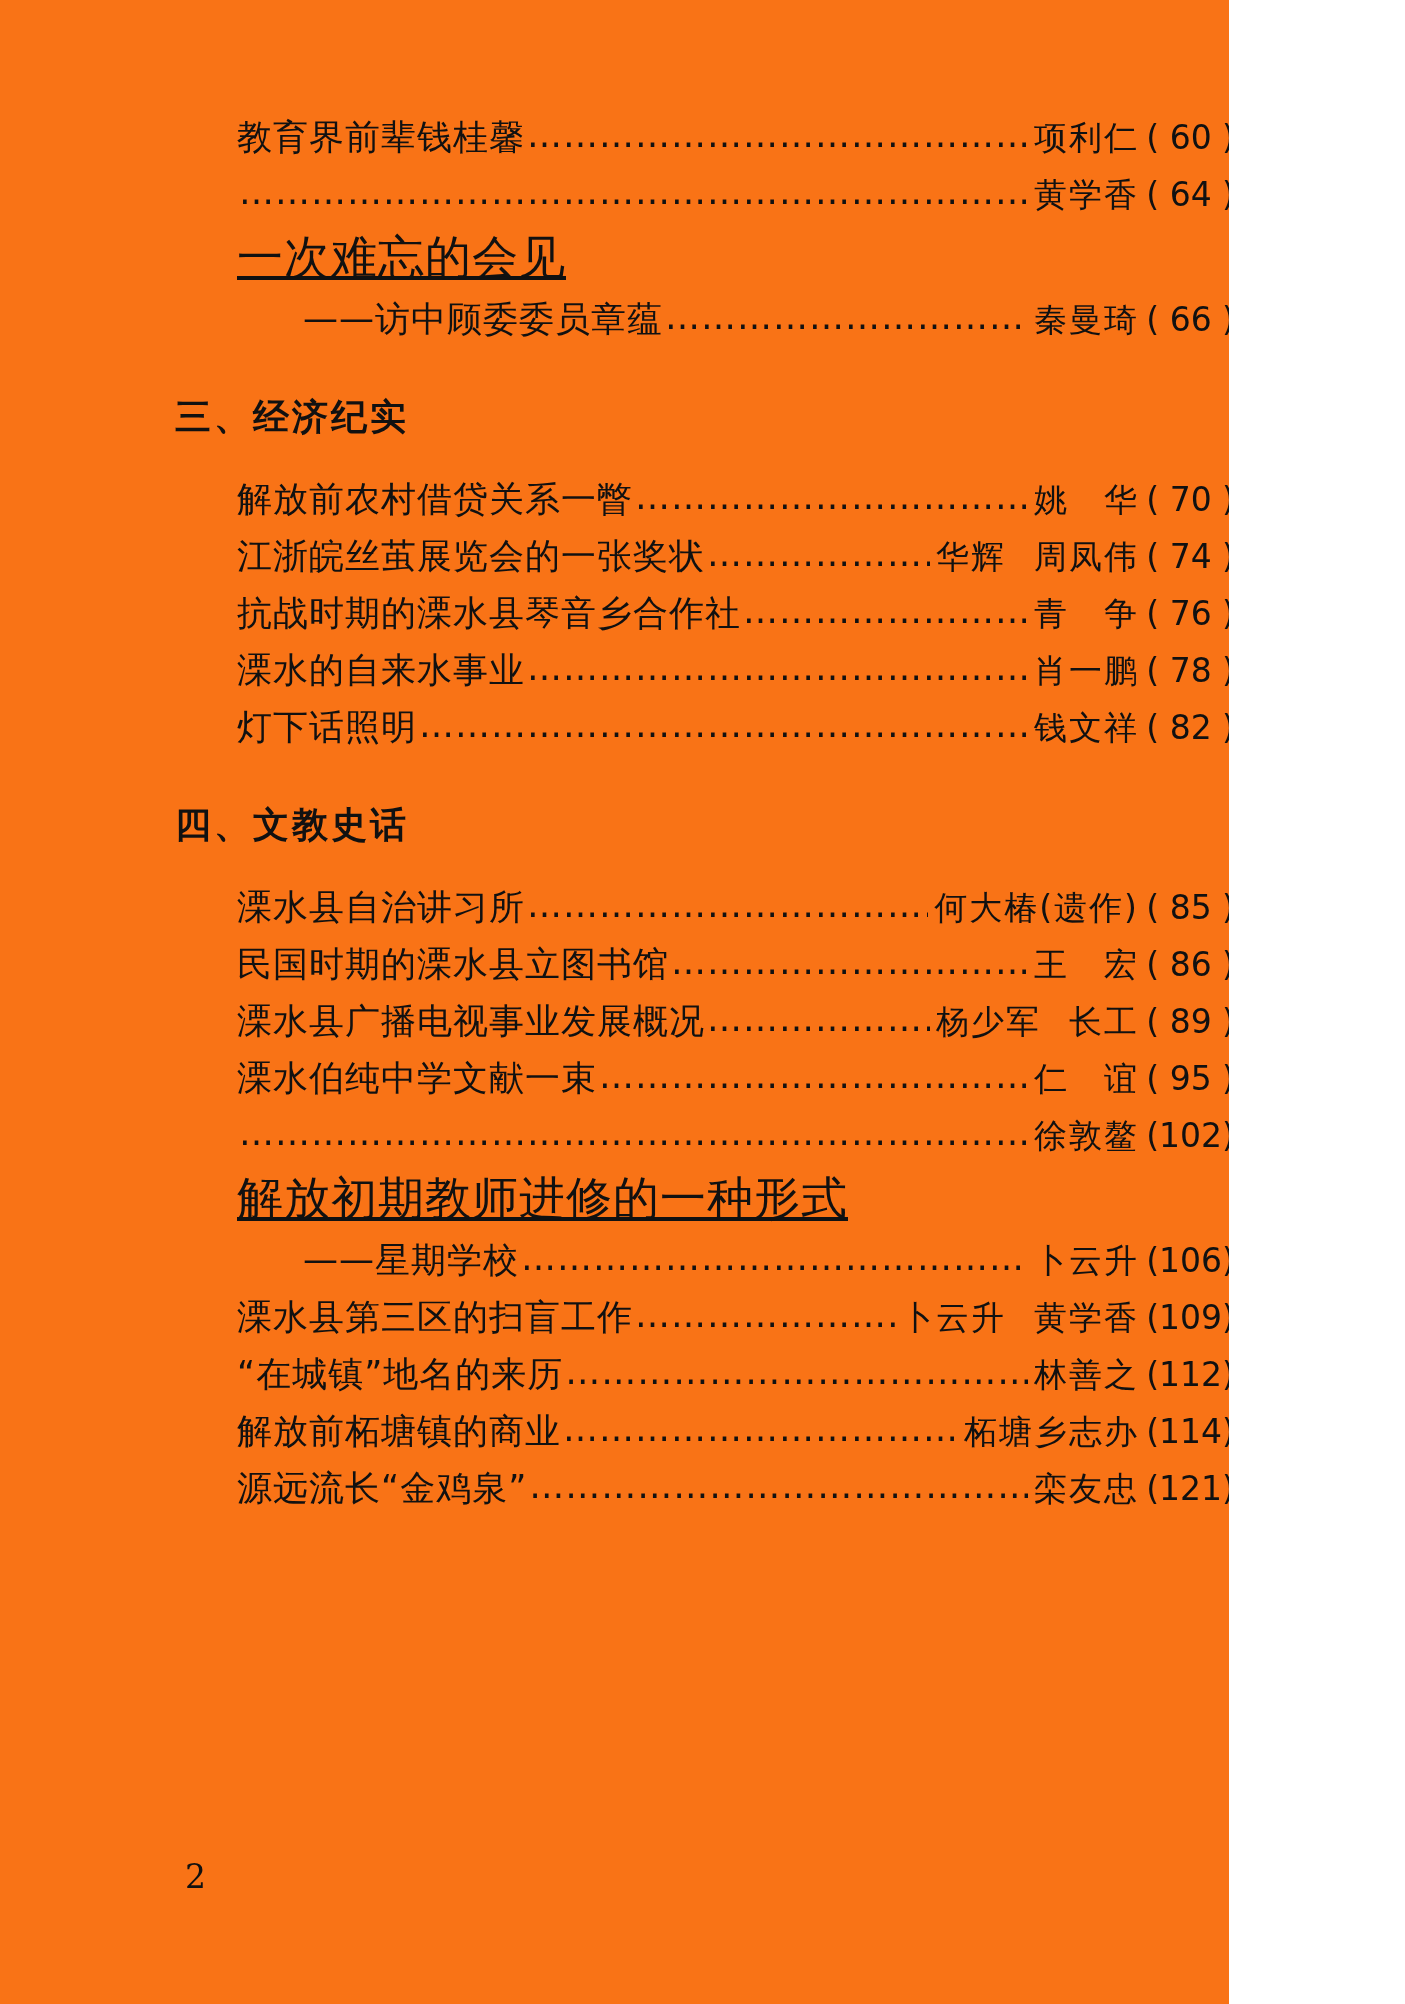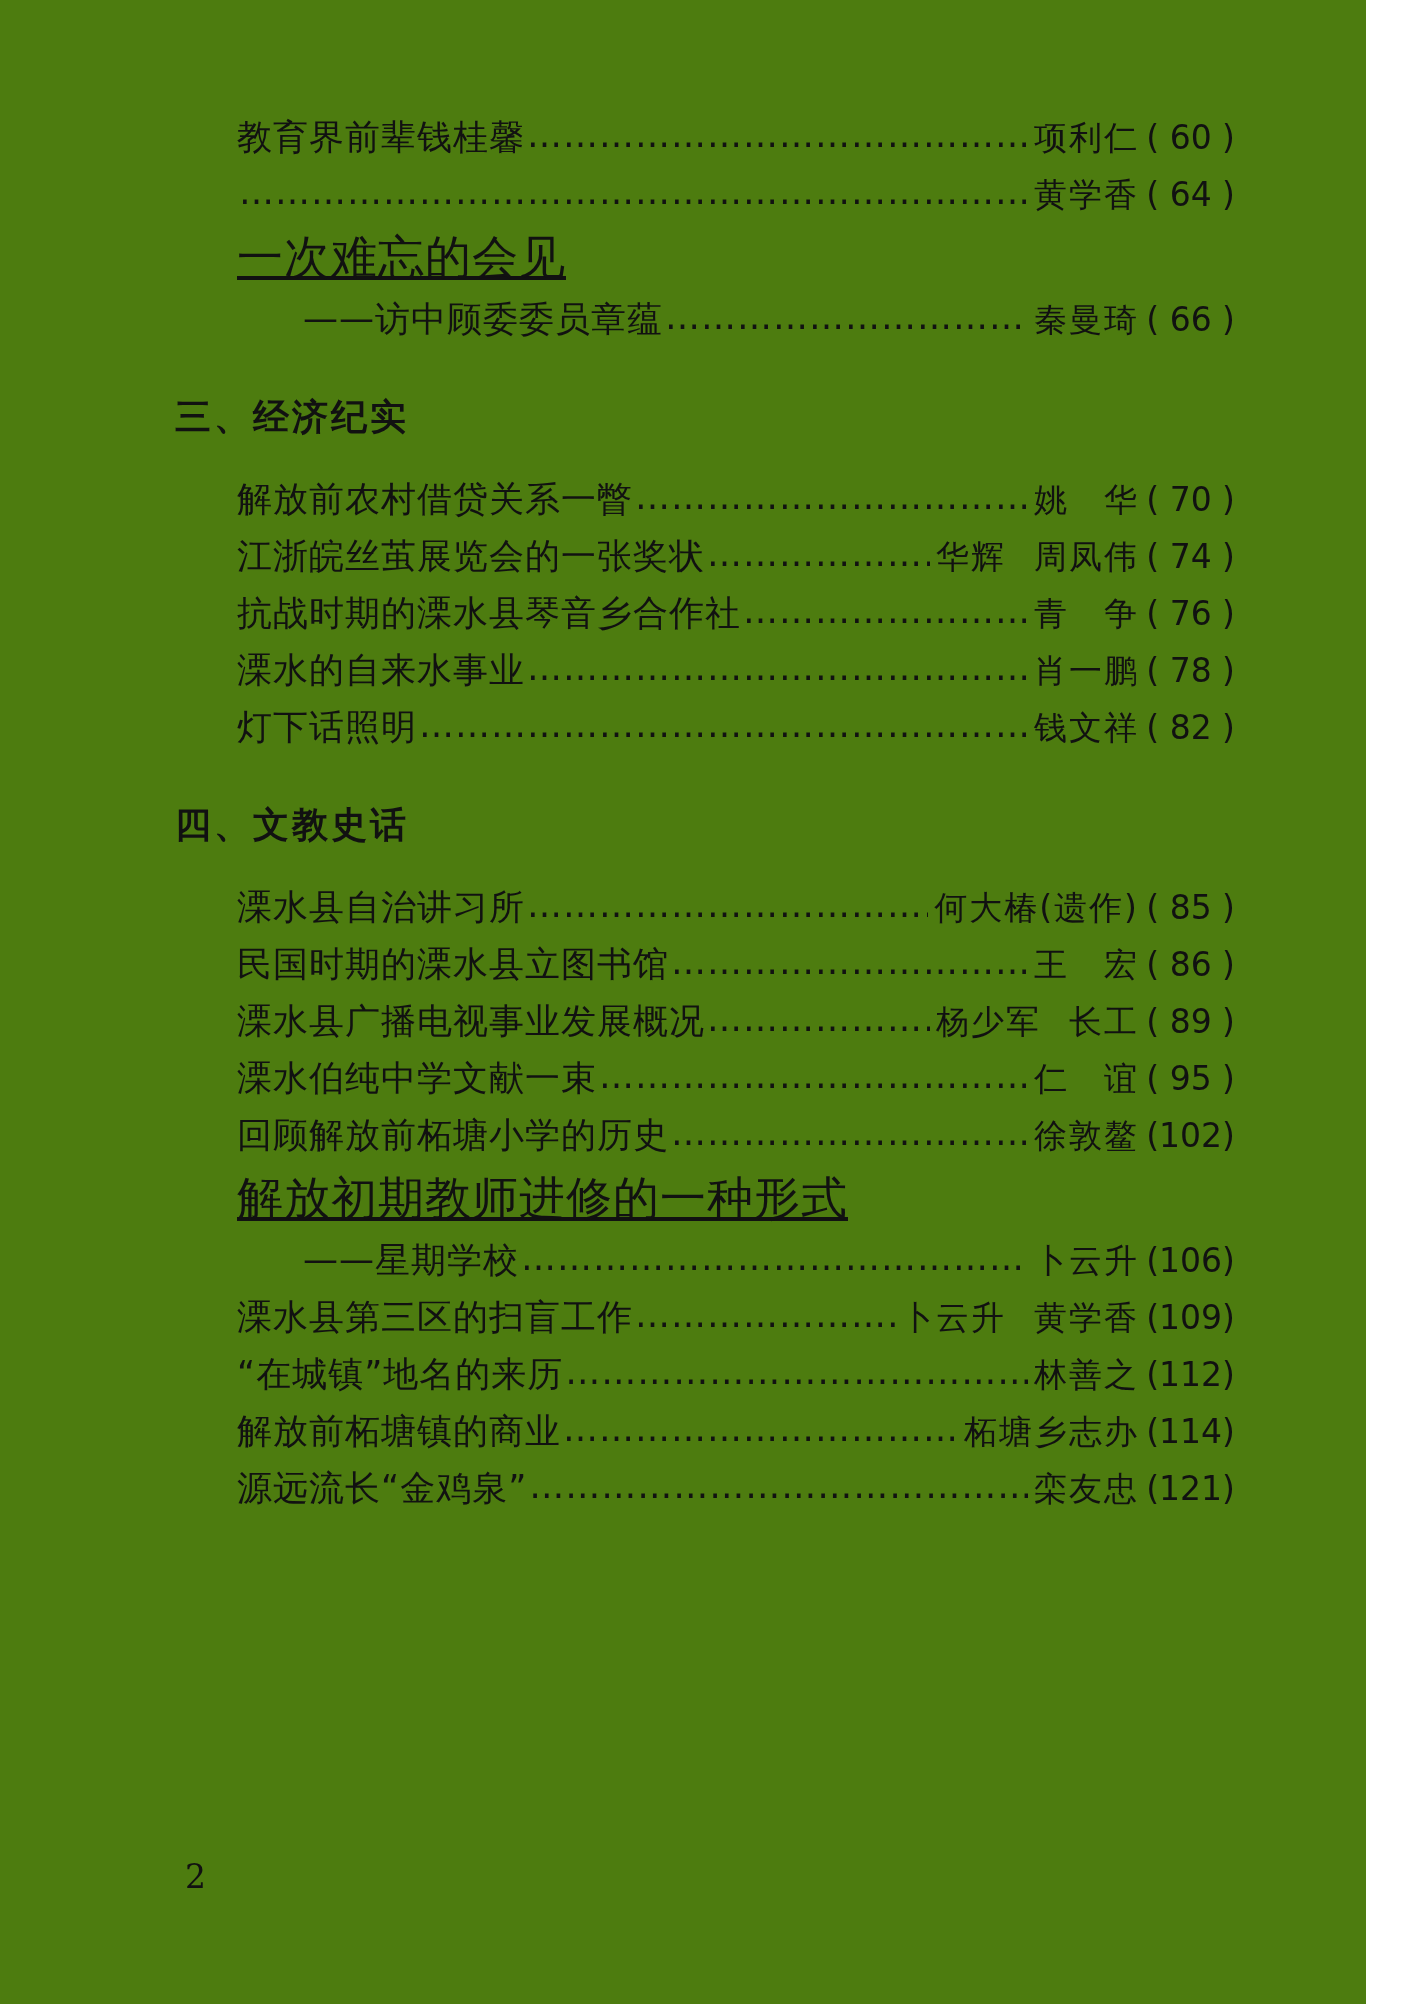--- a/index.html
+++ b/index.html
@@ -2,23 +2,23 @@
 <html><head>
 <meta charset="utf-8">
 <style>
   html, body {
     margin: 0;
     padding: 0;
     background: #ffffff;
   }
   .page {
     position: relative;
-    width: 1366px;
+    width: 1229px;
     height: 2004px;
-    background: #4d7c0f;
+    background: #f97316;
     font-family: "DejaVu Sans", sans-serif;
     color: #111111;
     overflow: hidden;
   }
   .content {
     position: absolute;
     left: 175px;
     top: 120px;
     width: 1060px;
   }
@@ -169,21 +169,20 @@
         <span class="author2">长工</span>
         <span class="page-no">( 89 )</span>
       </div>
       <div class="entry indent-1">
         <span class="title">溧水伯纯中学文献一束</span>
         <span class="leader">…………………………………………………………………………………………………………</span>
         <span class="author">仁　谊</span>
         <span class="page-no">( 95 )</span>
       </div>
       <div class="entry indent-1">
-        <span class="title">回顾解放前柘塘小学的历史</span>
         <span class="leader">…………………………………………………………………………………………………………</span>
         <span class="author">徐敦鳌</span>
         <span class="page-no">(102)</span>
       </div>
       <div class="plain indent-1">解放初期教师进修的一种形式</div>
       <div class="entry indent-3">
         <span class="title">——星期学校</span>
         <span class="leader">…………………………………………………………………………………………………………</span>
         <span class="author">卜云升</span>
         <span class="page-no">(106)</span>

